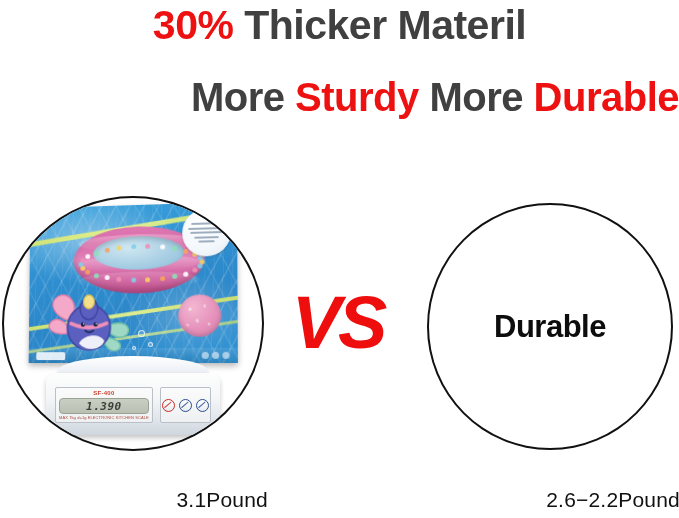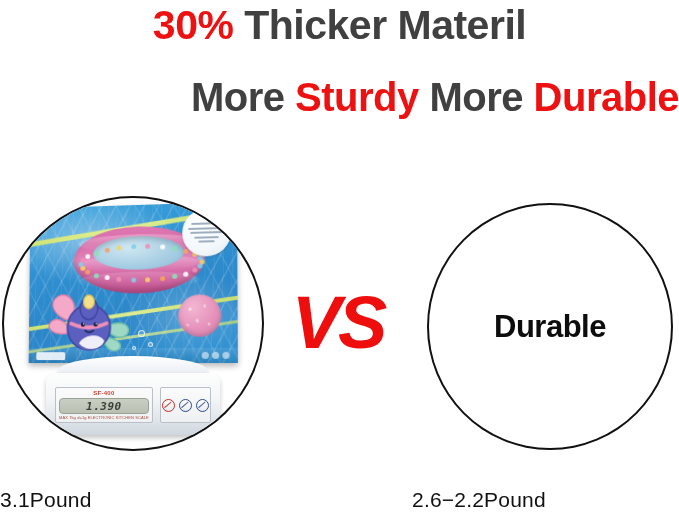--- a/index.html
+++ b/index.html
@@ -390,21 +390,21 @@
   .key-accent { color: #cc2a22; }
   .key-blue   { color: #2c4d8f; }
 
   
   .weight-caption {
     position: absolute;
     top: 487px;
     font-size: 21px;
     font-weight: normal;
     color: #111111;
-    text-align: left;
+    text-align: right;
     letter-spacing: .2px;
     white-space: nowrap;
     line-height: 26px;
   }
   #weight-caption-left  { left: 0;   width: 268px; }
   #weight-caption-right { left: 412px; width: 268px; }
 </style>
 </head>
 <body>
 

